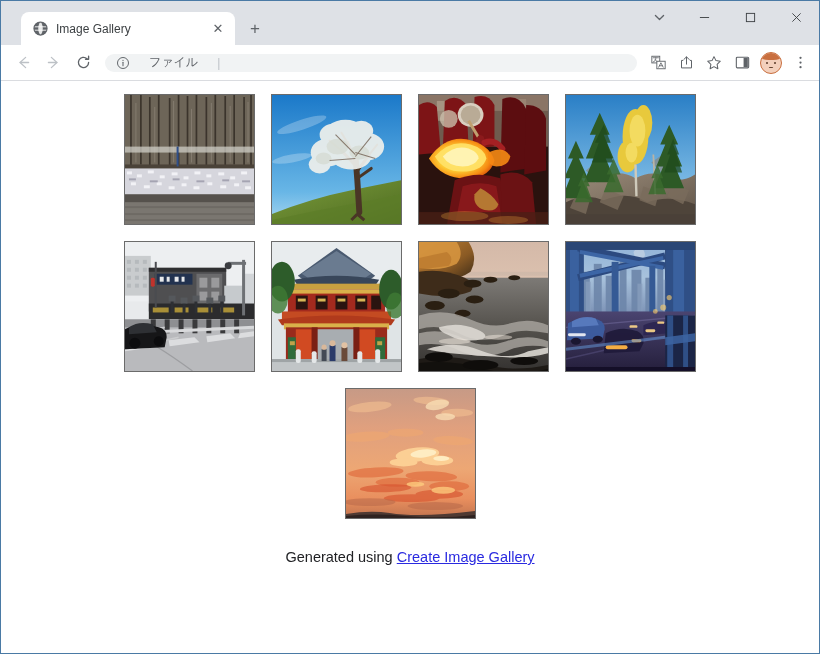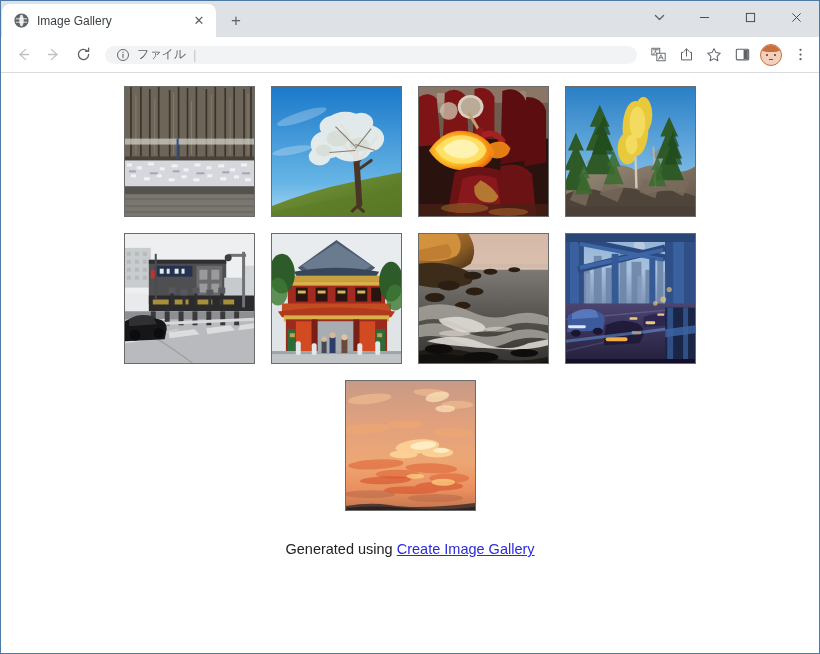--- a/index.html
+++ b/index.html
@@ -17,25 +17,25 @@
     width: 820px; height: 654px;
     border: 1px solid #4a7aa5;
     background: #ffffff;
     display: flex;
     flex-direction: column;
   }
 
   
   .tab-strip {
     position: relative;
-    height: 36px;
+    height: 44px;
     background: #dee1e6;
     display: flex;
     align-items: flex-end;
-    padding-left: 1px;
+    padding-left: 20px;
     flex: 0 0 auto;
   }
   .tab {
     position: relative;
     display: flex;
     align-items: center;
     height: 33px;
     width: 214px;
     background: #ffffff;
     border-radius: 8px 8px 0 0;
@@ -115,21 +115,21 @@
 
   .omnibox {
     flex: 1 1 auto;
     height: 18px;
     margin: 0 6px 0 6px;
     background: #f1f3f4;
     border-radius: 13px;
     display: flex;
     align-items: center;
     padding: 0 10px;
-    gap: 7px;
+    gap: 19px;
     min-width: 0;
   }
   .omnibox-info-icon {
     width: 15px; height: 15px;
     flex: 0 0 15px;
     display: flex; align-items: center; justify-content: center;
     color: #5f6368;
   }
   .omnibox-scheme {
     font-size: 12px;

